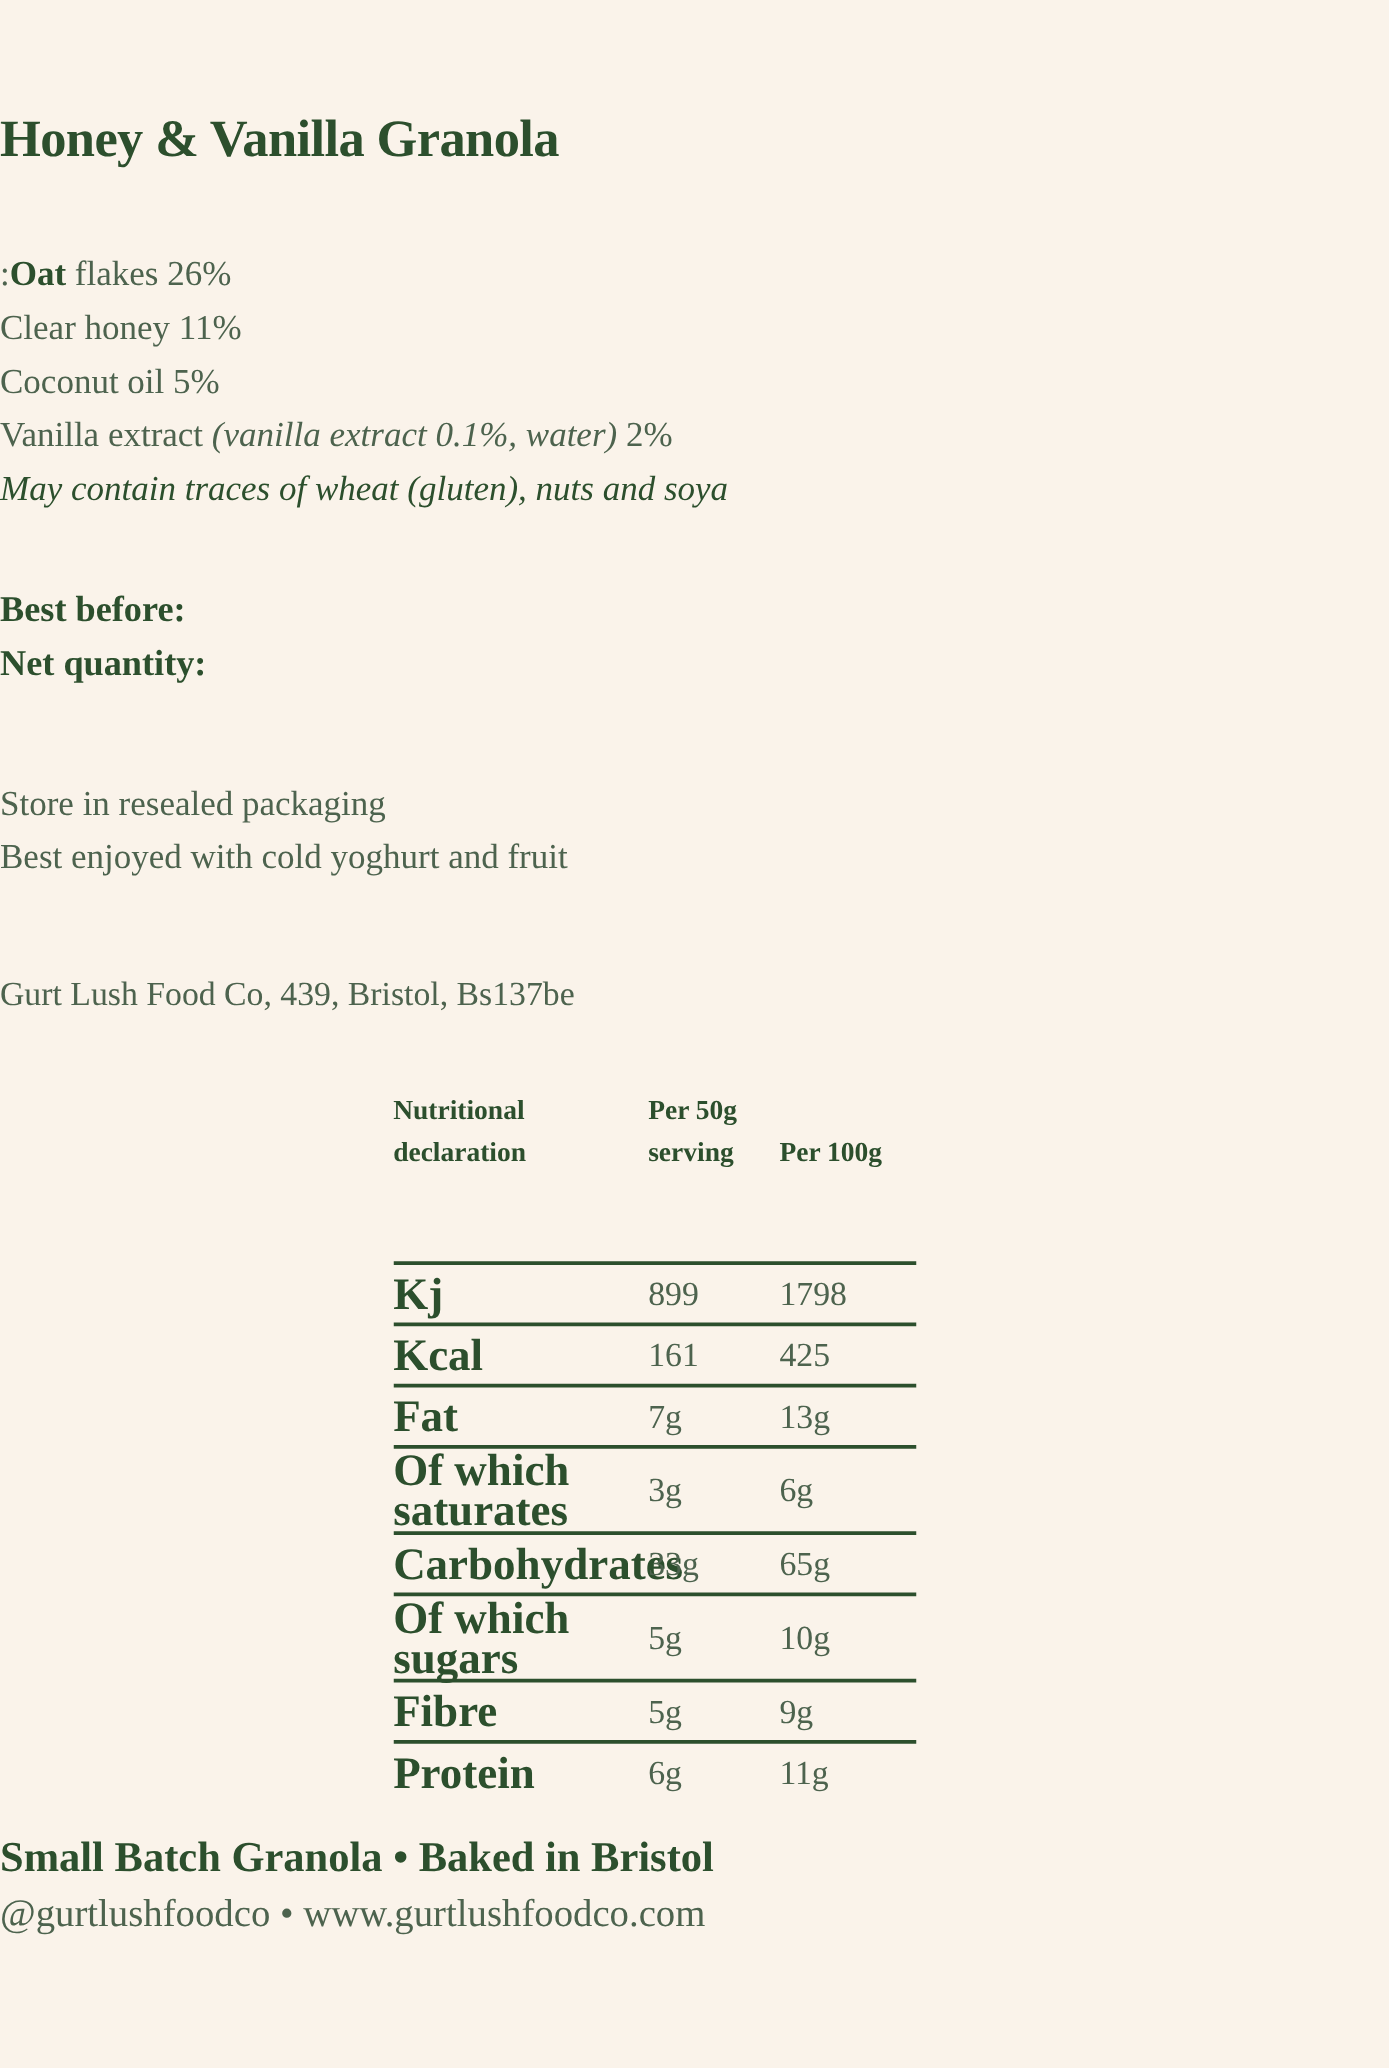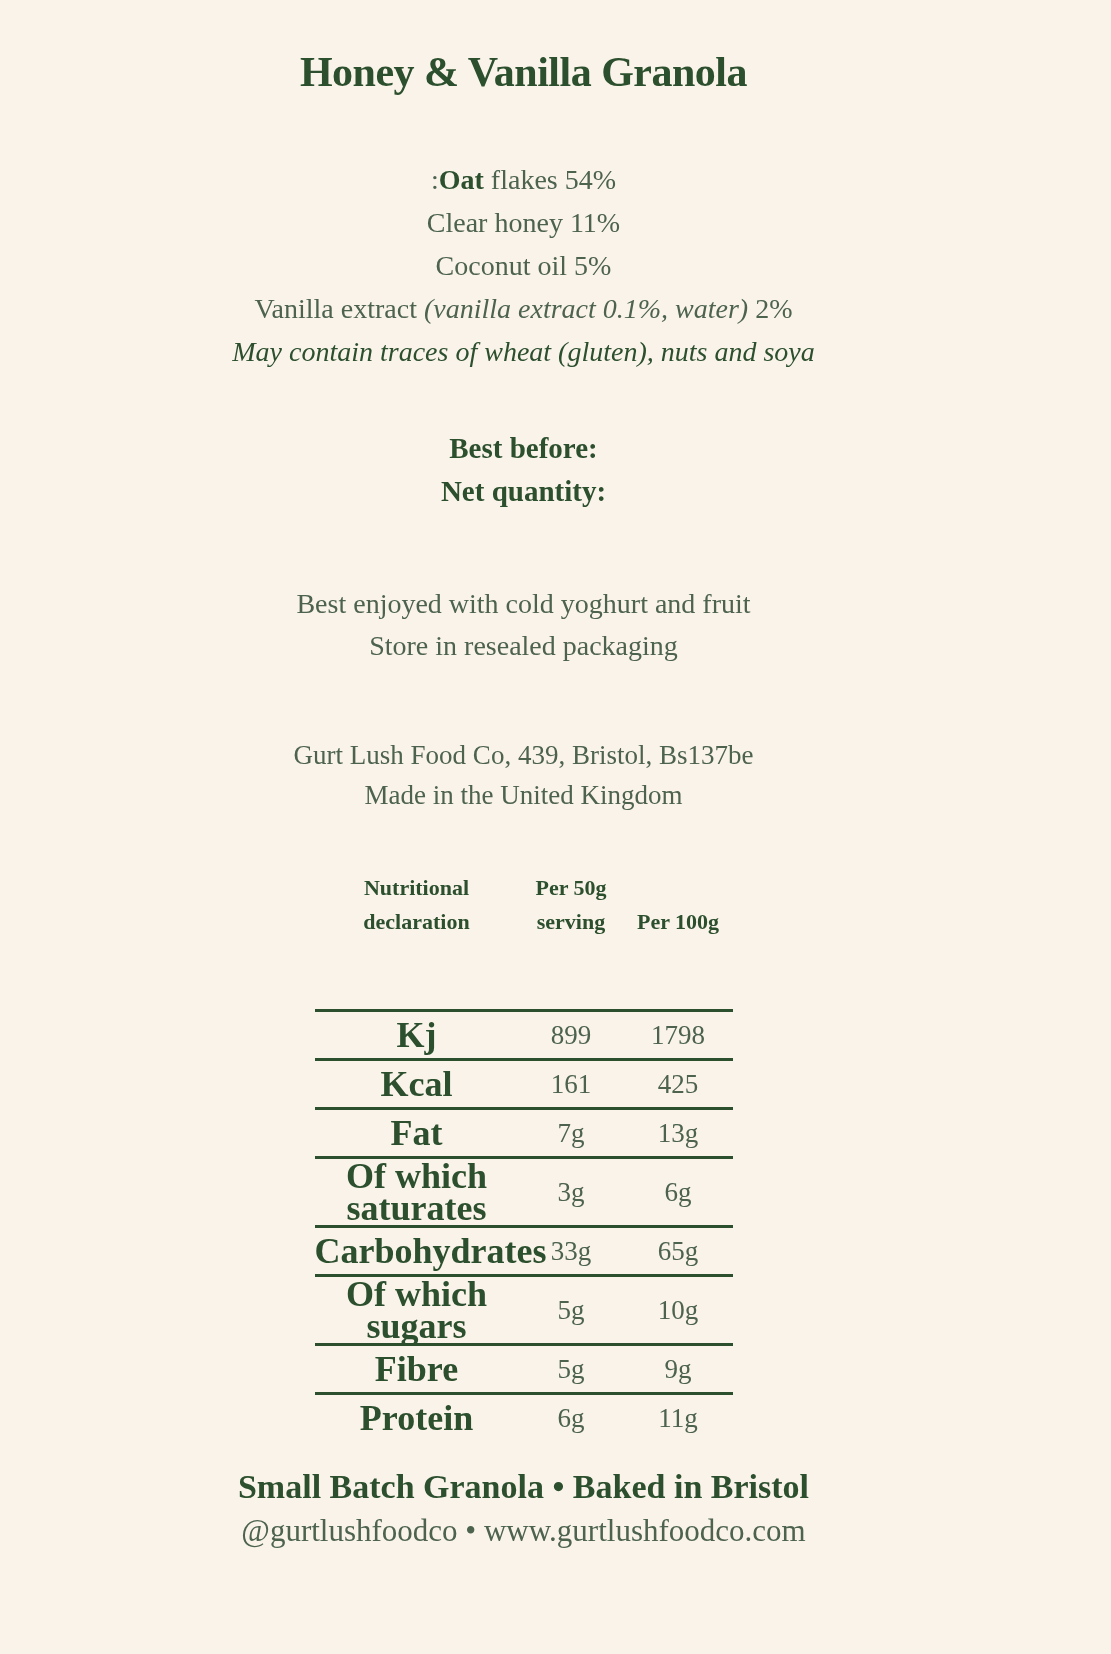--- a/index.html
+++ b/index.html
@@ -5,22 +5,22 @@
   html,body{margin:0;padding:0;}
   body{
     width:1111px;height:1654px;
     background:var(--bg,#faf3ea);
     font-family:"Liberation Serif",serif;
     overflow:hidden;
   }
   .sheet{
     width:1047px; 
     box-sizing:border-box;
-    padding-top:48px;
-    text-align:center;
+    padding-top:88px;
+    text-align:left;
     color:var(--body,#4d634e);
   }
   .title{
     margin:0 0 62px 0;
     font-size:42px;
     font-weight:700;
     letter-spacing:-0.5px;
     color:var(--accent,#2c4f2d);
   }
   .ing p{margin:0;font-size:28px;line-height:43px;font-weight:400;}
@@ -66,40 +66,39 @@
   .social{margin:0;font-size:31px;line-height:44px;}
 </style>
 </head>
 <body>
 
 <div class="sheet">
 
   <h1 class="title">Honey &amp; Vanilla Granola</h1>
 
   <div class="ing">
-    <p><span>:</span><span class="bold-ing">Oat</span><span> flakes 54%</span></p>
+    <p><span>:</span><span class="bold-ing">Oat</span><span> flakes 26%</span></p>
     <p>Clear honey 11%</p>
     <p>Coconut oil 5%</p>
     <p><span>Vanilla extract </span><i>(vanilla extract 0.1%, water)</i><span> 2%</span></p>
     <p class="allergen">May contain traces of wheat (gluten), nuts and soya</p>
   </div>
 
   <div class="declars">
     <p>Best before:</p>
     <p>Net quantity:</p>
   </div>
 
   <div class="storage">
+    <p>Store in resealed packaging</p>
     <p>Best enjoyed with cold yoghurt and fruit</p>
-    <p>Store in resealed packaging</p>
   </div>
 
   <div class="address">
     <p>Gurt Lush Food Co, 439, Bristol, Bs137be</p>
-    <p>Made in the United Kingdom</p>
   </div>
 
   <div class="ntable">
     <div class="thead">
       <div class="thc thc1">Nutritional declaration</div>
       <div class="thc thc2">Per 50g serving</div>
       <div class="thc thc3">Per 100g</div>
     </div>
 
     <div class="trow">

